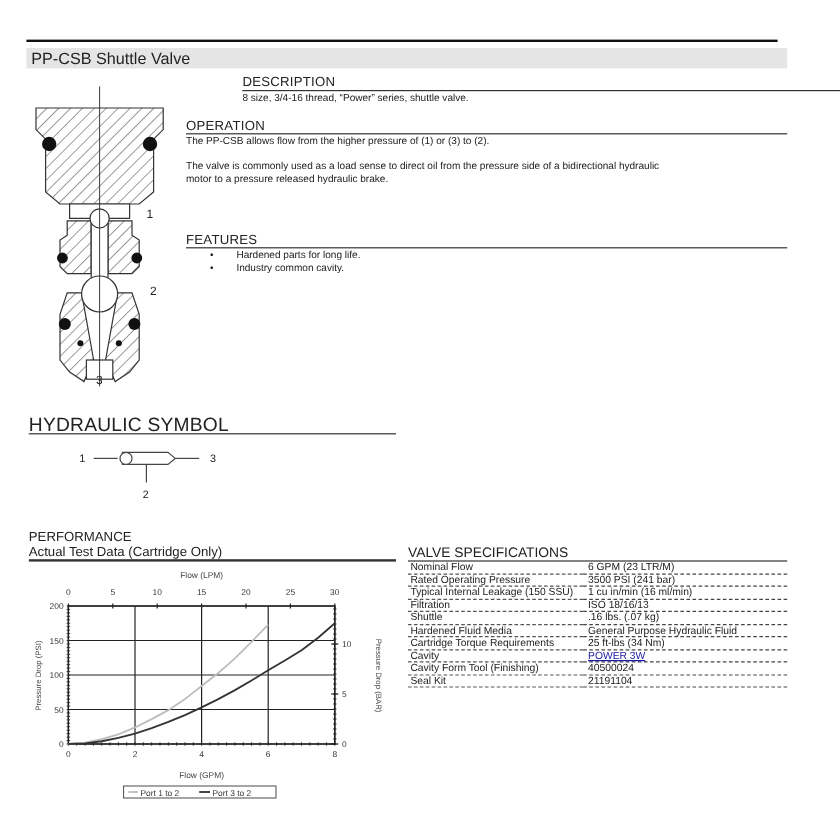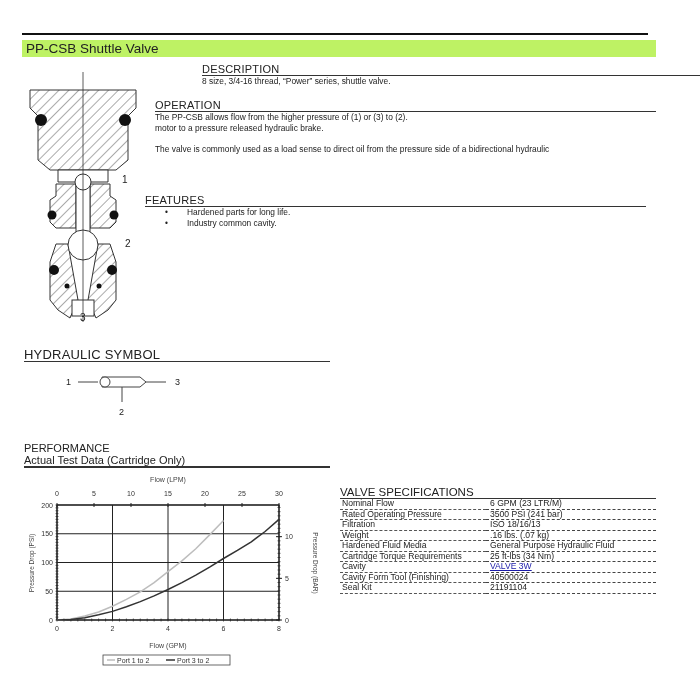--- a/index.html
+++ b/index.html
@@ -1,25 +1,25 @@
 <!DOCTYPE html>
 <html><head>
 <meta charset="utf-8">
 <style>
   html,body{margin:0;padding:0;background:#fff;}
   body{width:700px;height:700px;position:relative;overflow:hidden;font-family:"Liberation Sans",sans-serif;color:#222;}
   .abs{position:absolute;}
   .topline{left:22px;top:33px;width:626px;height:2px;background:#111;}
-  .titleband{left:22px;top:40px;width:634px;height:17px;background:#bef264;}
+  .titleband{left:22px;top:40px;width:634px;height:17px;background:#e5e5e5;}
   .titleband span{position:absolute;left:4px;top:0px;font-size:13.5px;color:#222;line-height:17px;}
   .sec-h{font-size:11px;letter-spacing:0.2px;color:#222;border-bottom:1px solid #333;padding-bottom:0;line-height:12px;}
   .txt{font-size:8.4px;line-height:11px;color:#222;}
   .bul{position:relative;padding-left:42px;}
   .bul:before{content:"\2022";position:absolute;left:20px;top:0;}
-  .spec{left:340px;top:455px;width:316px;margin-top:31px;}
+  .spec{left:340px;top:455px;width:316px;}
   .spec h3{margin:0;font-weight:normal;font-size:11.5px;line-height:12px;border-bottom:1.5px solid #333;color:#222;}
   .spec table{border-collapse:collapse;width:100%;font-size:8.6px;color:#222;}
   .spec td{padding:0 0 0 2px;border-bottom:1px dashed #555;line-height:9.5px;vertical-align:middle;}
   .spec td.k{width:144px;}
   .spec td.v{padding-left:4px;border-bottom:1.5px dashed #444;}
   .spec a{color:#1a1aa8;text-decoration:underline;}
   .perf-h{left:24px;top:442px;font-size:11px;line-height:12px;}
   .perf-line{left:24px;top:466px;width:306px;height:1.5px;background:#333;}
   svg text{font-family:"Liberation Sans",sans-serif;}
 </style>
@@ -31,24 +31,24 @@
   <span>PP-CSB Shuttle Valve</span>
 </div>
 
 <div class="abs" style="left:155px;top:63px;width:501px;margin-left:47px;">
   <div class="sec-h">DESCRIPTION</div>
   <div class="txt">8 size, 3/4-16 thread, “Power” series, shuttle valve.</div>
 </div>
 <div class="abs" style="left:155px;top:99px;width:501px;">
   <div class="sec-h">OPERATION</div>
   <div class="txt">The PP-CSB allows flow from the higher pressure of (1) or (3) to (2).</div>
+  <div class="txt" style="margin-top:10px;">The valve is commonly used as a load sense to direct oil from the pressure side of a bidirectional hydraulic</div>
   <div class="txt">motor to a pressure released hydraulic brake.</div>
-  <div class="txt" style="margin-top:10px;">The valve is commonly used as a load sense to direct oil from the pressure side of a bidirectional hydraulic</div>
-</div>
-<div class="abs" style="left:145px;top:194px;width:501px;">
+</div>
+<div class="abs" style="left:155px;top:194px;width:501px;">
   <div class="sec-h">FEATURES</div>
   <div class="txt bul">Hardened parts for long life.</div>
   <div class="txt bul">Industry common cavity.</div>
 </div>
 
 <svg class="abs" style="left:0;top:60px;" width="150" height="270" viewBox="0 60 150 270">
   <defs>
     <pattern id="hatch" patternUnits="userSpaceOnUse" width="7" height="7" patternTransform="rotate(45)">
       <line x1="0" y1="0" x2="0" y2="7" stroke="#444" stroke-width="0.9"></line>
     </pattern>
@@ -79,21 +79,21 @@
       <circle cx="112" cy="270" r="5"></circle>
     <circle cx="67" cy="286" r="2.5"></circle>
       <circle cx="99" cy="286" r="2.5"></circle>
   </g>
 </svg>
 <div class="abs txt" style="left:122px;top:174px;font-size:10px;">1</div>
 <div class="abs txt" style="left:125px;top:238px;font-size:10px;">2</div>
 <div class="abs txt" style="left:80px;top:312px;font-size:10px;">3</div>
 
 <div class="abs" style="left:24px;top:349px;width:306px;">
-  <div class="sec-h" style="font-size:13px;border-bottom:1.5px solid #333;">HYDRAULIC SYMBOL</div>
+  <div class="sec-h" style="font-size:16px;border-bottom:1.5px solid #333;">HYDRAULIC SYMBOL</div>
 </div>
 <svg class="abs" style="left:60px;top:370px;" width="120" height="40">
   <g stroke="#444" stroke-width="1" fill="none">
     <line x1="18" y1="12" x2="38" y2="12"></line>
     <path d="M42 7 L80 7 L86 12 L80 17 L42 17 Z"></path>
     <circle cx="45" cy="12" r="5" fill="#fff"></circle>
     <line x1="86" y1="12" x2="106" y2="12"></line>
     <line x1="62" y1="17" x2="62" y2="32"></line>
   </g>
 </svg>
@@ -278,38 +278,42 @@
     <tbody id="spec-body">
         <tr>
           <td class="k">Nominal Flow</td>
           <td class="v">6 GPM (23 LTR/M)</td>
         </tr>
         <tr>
           <td class="k">Rated Operating Pressure</td>
           <td class="v">3500 PSI (241 bar)</td>
         </tr>
         <tr>
+          <td class="k">Typical Internal Leakage (150 SSU)</td>
+          <td class="v">1 cu in/min (16 ml/min)</td>
+        </tr>
+        <tr>
           <td class="k">Filtration</td>
           <td class="v">ISO 18/16/13</td>
         </tr>
         <tr>
-          <td class="k">Weight</td>
+          <td class="k">Shuttle</td>
           <td class="v">.16 lbs. (.07 kg)</td>
         </tr>
         <tr>
           <td class="k">Hardened Fluid Media</td>
           <td class="v">General Purpose Hydraulic Fluid</td>
         </tr>
         <tr>
           <td class="k">Cartridge Torque Requirements</td>
           <td class="v">25 ft-lbs (34 Nm)</td>
         </tr>
         <tr>
           <td class="k">Cavity</td>
-          <td class="v"><a href="#">VALVE 3W</a></td>
+          <td class="v"><a href="#">POWER 3W</a></td>
         </tr>
         <tr>
           <td class="k">Cavity Form Tool (Finishing)</td>
           <td class="v">40500024</td>
         </tr>
         <tr>
           <td class="k">Seal Kit</td>
           <td class="v">21191104</td>
         </tr>
       </tbody>

